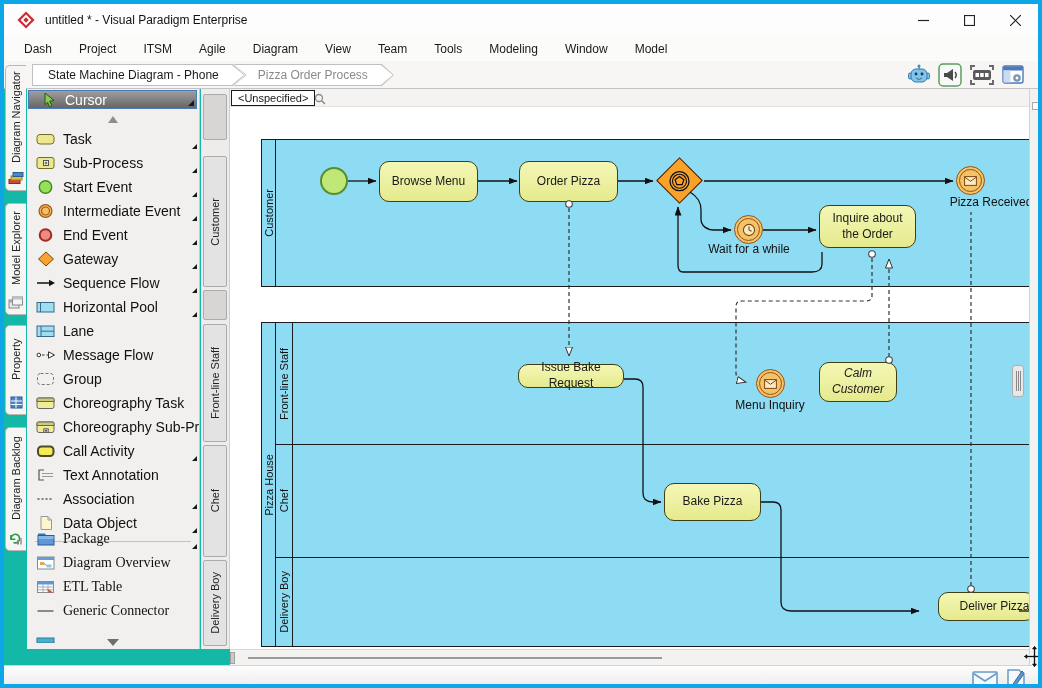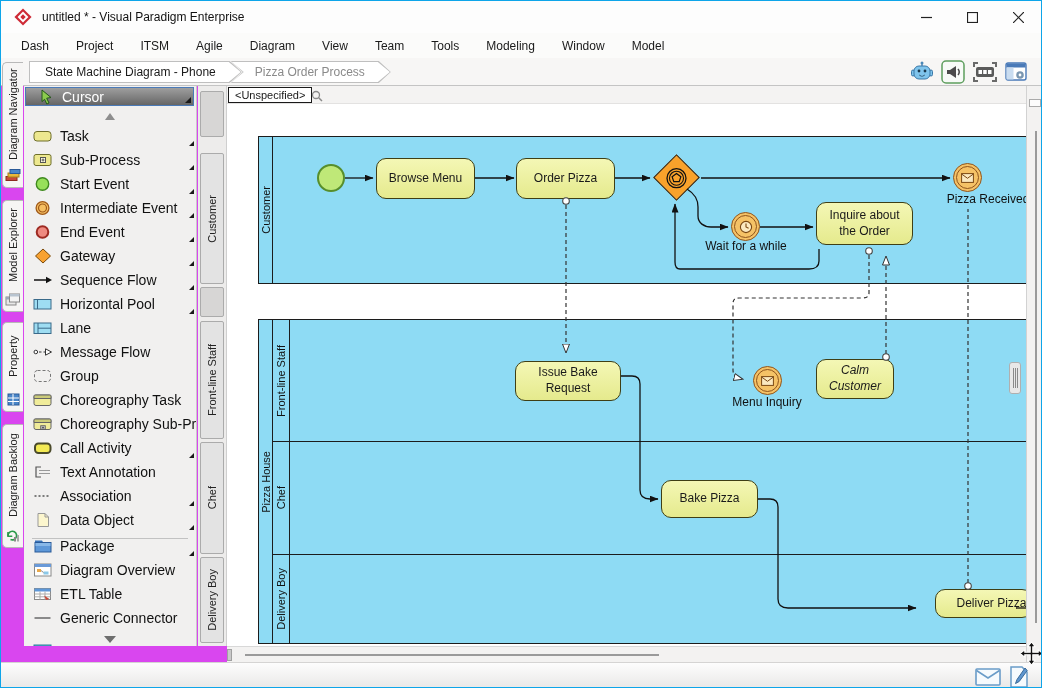--- a/index.html
+++ b/index.html
@@ -1,18 +1,18 @@
 <!DOCTYPE html>
 <html><head>
 <meta charset="utf-8">
 <style>
   * { box-sizing: border-box; margin:0; padding:0; }
   html,body { width:1042px; height:688px; }
   body { font-family:"Liberation Sans", sans-serif; font-size:12px; color:#1a1a1a; background:#fff; overflow:hidden; }
-  .app { position:relative; width:1042px; height:688px; border:1px solid #0ea5e9; background:#d946ef; overflow:hidden; }
+  .app { position:relative; width:1042px; height:688px; border:4px solid #0ea5e9; background:#14b8a6; overflow:hidden; }
 
   
   .titlebar { position:absolute; left:0; top:0; width:100%; height:32px; background:#FDFDFD; display:flex; align-items:center; padding-left:13px; }
   .titlebar .logo { width:18px; height:18px; margin-right:10px; display:flex; }
   .title-text { font-size:12px; color:#111; }
   .win-controls { margin-left:auto; display:flex; height:32px; }
   .win-btn { width:46px; height:32px; display:flex; align-items:center; justify-content:center; }
 
   
   .menubar { position:absolute; left:0; top:32px; width:100%; height:25px; background:#FBFBFA; display:flex; align-items:center; padding-left:20px; gap:27px; }
@@ -40,21 +40,21 @@
 
   
   .palette { position:absolute; left:23px; top:85px; width:173px; height:560px; background:#F1F0EF; border-right:1px solid #C9C9C9; overflow:hidden; }
   .cursor-row { position:absolute; left:1px; top:1px; width:169px; height:19px; background:linear-gradient(#9E9E9E,#666666); border:1px solid #4A7AB8; display:flex; align-items:center; color:#fff; }
   .cursor-row .p-icon { margin:0 4px 0 10px; }
   .corner-tri { position:absolute; right:2px; bottom:2px; width:0; height:0; border-left:6px solid transparent; border-bottom:6px solid #1a1a1a; }
   .corner-tri.small { border-left-width:5px; border-bottom-width:5px; }
   .scroll-up { position:absolute; left:50%; top:27px; transform:translateX(-50%); width:0; height:0; border-left:5px solid transparent; border-right:5px solid transparent; border-bottom:7px solid #8E8E8E; }
   .scroll-down { position:absolute; left:50%; bottom:3px; transform:translateX(-50%); width:0; height:0; border-left:6px solid transparent; border-right:6px solid transparent; border-top:7px solid #6E6E6E; z-index:3; }
   .p-items { position:absolute; left:0; top:38px; width:100%; }
-  .p-items2 { position:absolute; left:0; top:448px; width:100%; }
+  .p-items2 { position:absolute; left:0; top:438px; width:100%;font-family:Liberation Serif, serif; }
   .p-sep { position:absolute; left:8px; right:8px; top:452px; height:1px; background:#C2C2C2; }
   .p-item { position:relative; height:24px; display:flex; align-items:center; padding-left:8px; }
   .p-icon { width:22px; display:flex; justify-content:center; margin-right:6px; flex:none; }
   .p-label { font-size:14px; color:#111; white-space:nowrap; }
 
   
   .lane-strip { position:absolute; left:197px; top:85px; width:29px; height:560px; background:#EDECEB; border-right:1px solid #CFCFCF; }
   .lblock { position:absolute; left:2px; width:24px; background:#E3E3E3; border:1px solid #ABABAB; border-radius:2px; display:flex; align-items:center; justify-content:center; }
   .lblock.plain { background:#D7D6D5; }
   .lblock .vlabel { writing-mode:vertical-rl; transform:rotate(180deg); font-size:11px; color:#222; white-space:nowrap; }
@@ -570,21 +570,21 @@
     <div class="node-label" style="left:470px; top:153px; width:98px;">Wait for a while</div>
     <div class="task" style="left:589px; top:116px; width:97px; height:43px;">Inquire about the Order</div>
     <div class="event" style="left:726px; top:77px;">
       <svg width="13" height="10" viewBox="0 0 13 10">
           <rect x="0.6" y="0.6" width="11.8" height="8.8" fill="#FBE9C0" stroke="#7A4712"></rect>
           <path d="M0.6,1 L6.5,5.3 L12.4,1" fill="none" stroke="#7A4712"></path>
         </svg>
     </div>
     <div class="node-label" style="left:692px; top:106px; width:98px;margin-left:20px;">Pizza Received</div>
 
-    <div class="task" style="left:288px; top:275px; width:106px; height:40px;">Issue Bake Request</div>
+    <div class="task" style="left:288px; top:275px; width:106px; height:24px;">Issue Bake Request</div>
     <div class="event" style="left:526px; top:280px;">
       <svg width="13" height="10" viewBox="0 0 13 10">
           <rect x="0.6" y="0.6" width="11.8" height="8.8" fill="#FBE9C0" stroke="#7A4712"></rect>
           <path d="M0.6,1 L6.5,5.3 L12.4,1" fill="none" stroke="#7A4712"></path>
         </svg>
     </div>
     <div class="node-label" style="left:494px; top:309px; width:92px;">Menu Inquiry</div>
     <div class="task" style="left:589px; top:273px; width:78px; height:40px;font-style:italic;">Calm Customer</div>
     <div class="task" style="left:434px; top:394px; width:97px; height:38px;">Bake Pizza</div>
     <div class="task" style="left:708px; top:503px; width:97px; height:29px;padding-left:20px;">Deliver Pizza</div>

